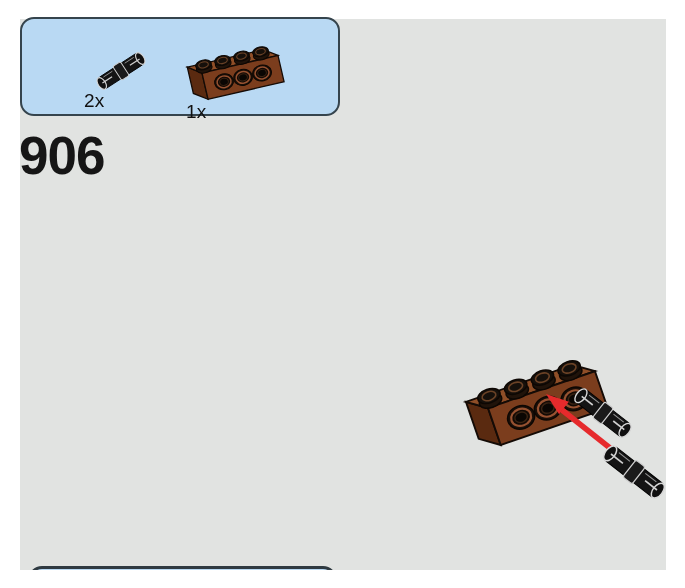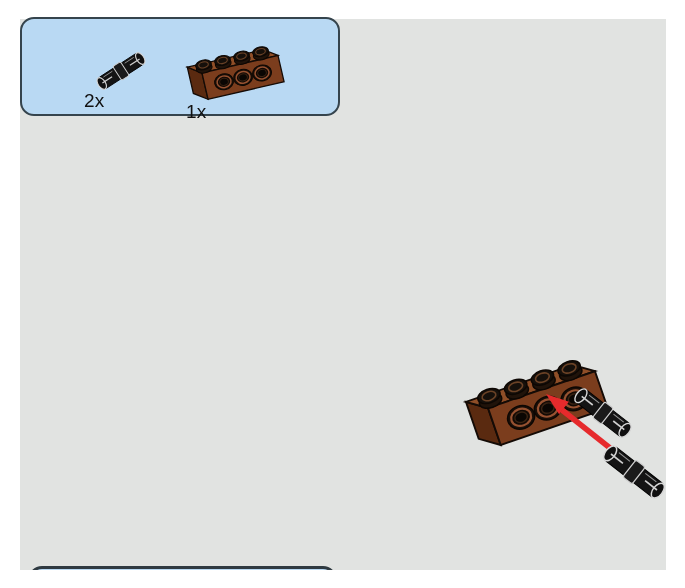--- a/index.html
+++ b/index.html
@@ -115,20 +115,21 @@
   <svg id="pin-art" class="part-art" width="75" height="65">
     <use href="#technic-pin" transform="translate(36,26) rotate(-33) scale(0.82)"></use>
   </svg>
   <span id="qty-pin" class="part-qty">2x</span>
 
   <svg id="brick-art" class="part-art" width="110" height="90">
     <use href="#technic-brick" transform="translate(24,47) rotate(-13)"></use>
   </svg>
   <span id="qty-brick" class="part-qty">1x</span>
 
+  <div id="step-number">906</div>
 
   <svg id="step-illustration" width="215" height="170">
     <g>
       <use href="#technic-brick" transform="translate(18,58) rotate(-19) scale(1.45)"></use>
     </g>
     <g>
       <use href="#technic-pin" transform="translate(133,63) rotate(38)"></use>
     </g>
     <g>
       <line x1="140" y1="98" x2="92" y2="60" stroke-width="5.5" stroke="#e62a2c"></line>

